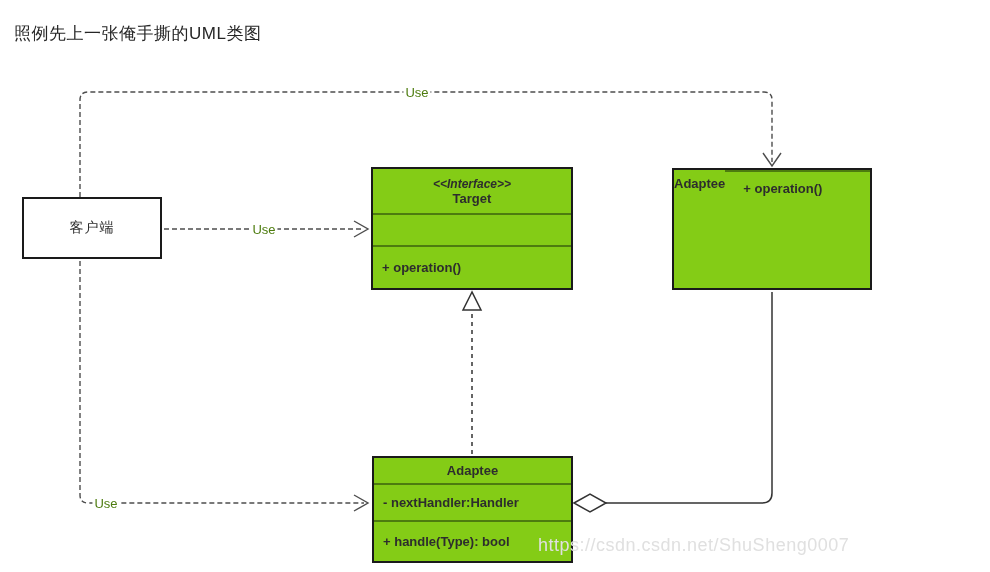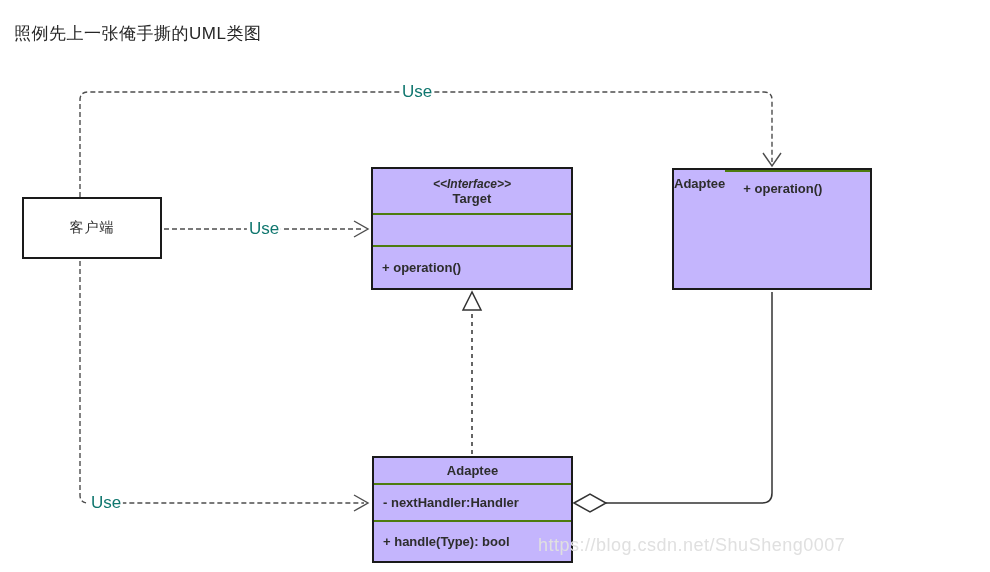--- a/index.html
+++ b/index.html
@@ -8,21 +8,21 @@
   .page { position: relative; width: 990px; height: 572px; background: #ffffff; border-radius: 27px; }
 
   .page-title {
     position: absolute; left: 14px; top: 22px;
     font-size: 17px; color: #262626; letter-spacing: 0.5px;
   }
 
   svg.connectors { position: absolute; left: 0; top: 0; width: 990px; height: 572px; }
 
   .uml-box {
-    position: absolute; background: #c4b5fd;
+    position: absolute; background: #84cc16;
     border: 2px solid #1a1a1a; color: #2d2d2d;
   }
   .uml-box .title {
     display: flex; flex-direction: column; align-items: center; justify-content: center;
     font-weight: bold; font-size: 13px; color: #2d2d2d;
   }
   .uml-box .stereotype { font-style: italic; font-weight: bold; font-size: 12px; }
   .uml-box .section { border-top: 2px solid #4d7c0f; font-weight: bold; }
   .uml-box .member {
     font-size: 13px; color: #2d2d2d; padding-left: 9px;
@@ -32,21 +32,21 @@
 
   .client-box {
     position: absolute; background: #ffffff; border: 2px solid #1a1a1a;
     display: flex; align-items: center; justify-content: center;
     font-size: 14px; color: #2d2d2d; letter-spacing: 1px;
   }
 
   .use-label {
     position: absolute; transform: translate(-50%, -50%);
     background: #ffffff; padding: 0 2px;
-    font-size: 17px; color: #0f766e;
+    font-size: 13px; color: #4d7c0f;
   }
 
   .watermark {
     position: absolute; left: 538px; top: 535px;
     font-size: 18px; color: #e0e0e0; letter-spacing: 0.5px;
     pointer-events: none;
   }
 </style>
 </head>
 <body>
@@ -99,15 +99,15 @@
       <span>Adaptee</span>
     </div>
     <div class="section member" style="height:37px;">- nextHandler:Handler</div>
     <div class="section member" style="flex:1;">+ handle(Type): bool</div>
   </div>
 
   <div class="use-label" style="left:417px; top:92px;">Use</div>
   <div class="use-label" style="left:264px; top:229px;">Use</div>
   <div class="use-label" style="left:106px; top:503px;">Use</div>
 
-  <div class="watermark">https://blog.csdn.net/ShuSheng0007</div>
+  <div class="watermark">https://csdn.csdn.net/ShuSheng0007</div>
 
 </div>
 
 </body></html>

